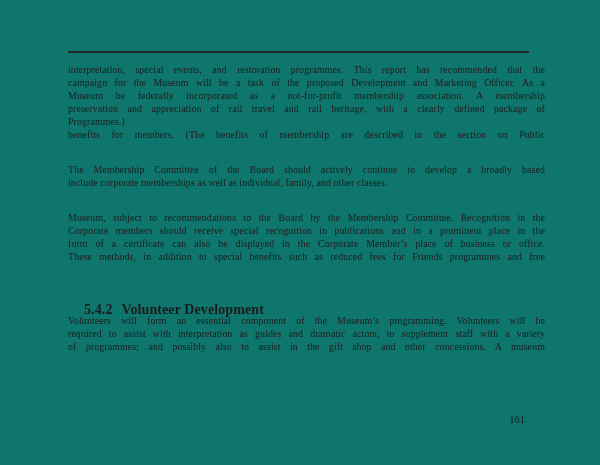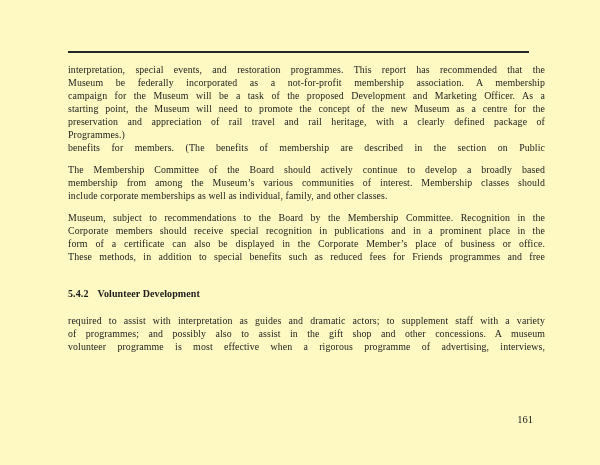--- a/index.html
+++ b/index.html
@@ -4,21 +4,21 @@
 <style>
   html, body {
     margin: 0;
     padding: 0;
     background: #ffffff;
   }
   .page {
     position: relative;
     width: 600px;
     height: 465px;
-    background: #fef9c3;
+    background: #0f766e;
     overflow: hidden;
     font-family: "Liberation Serif", "DejaVu Serif", serif;
     color: #1c1c1c;
   }
   .top-rule {
     position: absolute;
     left: 68px;
     top: 51px;
     width: 461px;
     height: 2px;
@@ -43,74 +43,72 @@
   }
   .p1 { top: 63px; }
   .p2 { top: 163px; }
   .p3 { top: 211px; }
   .p4 { top: 314px; }
   .section-heading {
     position: absolute;
     left: 68px;
     top: 287px;
     width: 477px;
-    margin: 0;
-    font-size: 10px;
+    margin: 16px;
+    font-size: 14px;
     line-height: 13px;
     font-weight: bold;
     letter-spacing: 0.1px;
   }
   .section-heading .sec-num {
     margin-right: 9px;
   }
   .page-number {
     position: absolute;
-    left: 68px;
+    left: 60px;
     top: 413px;
     width: 465px;
     text-align: right;
     font-size: 10.5px;
     line-height: 13px;
   }
 </style>
 </head>
 <body>
 
 <div class="page">
 
   <div class="top-rule"></div>
 
   <div class="para p1">
       <div class="line">interpretation, special events, and restoration programmes. This report has recommended that the</div>
+      <div class="line">campaign for the Museum will be a task of the proposed Development and Marketing Officer. As a</div>
       <div class="line">Museum be federally incorporated as a not-for-profit membership association. A membership</div>
-      <div class="line">campaign for the Museum will be a task of the proposed Development and Marketing Officer. As a</div>
-      <div class="line">starting point, the Museum will need to promote the concept of the new Museum as a centre for the</div>
       <div class="line">preservation and appreciation of rail travel and rail heritage, with a clearly defined package of</div>
       <div class="line last">Programmes.)</div>
       <div class="line">benefits for members. (The benefits of membership are described in the section on Public</div>
     </div>
 
   <div class="para p2">
       <div class="line">The Membership Committee of the Board should actively continue to develop a broadly based</div>
-      <div class="line">membership from among the Museum’s various communities of interest. Membership classes should</div>
       <div class="line last">include corporate memberships as well as individual, family, and other classes.</div>
     </div>
 
   <div class="para p3">
       <div class="line">Museum, subject to recommendations to the Board by the Membership Committee. Recognition in the</div>
       <div class="line">Corporate members should receive special recognition in publications and in a prominent place in the</div>
       <div class="line">form of a certificate can also be displayed in the Corporate Member’s place of business or office.</div>
       <div class="line">These methods, in addition to special benefits such as reduced fees for Friends programmes and free</div>
     </div>
 
   <h2 class="section-heading">
     <span class="sec-num">5.4.2</span><span>Volunteer Development</span>
   </h2>
 
   <div class="para p4">
+      <div class="line">Volunteers will form an essential component of the Museum’s programming. Volunteers will be</div>
       <div class="line">required to assist with interpretation as guides and dramatic actors; to supplement staff with a variety</div>
       <div class="line">of programmes; and possibly also to assist in the gift shop and other concessions. A museum</div>
-      <div class="line">volunteer programme is most effective when a rigorous programme of advertising, interviews,</div>
     </div>
 
   <div class="page-number">161</div>
 
 </div>
 
 </body></html>

